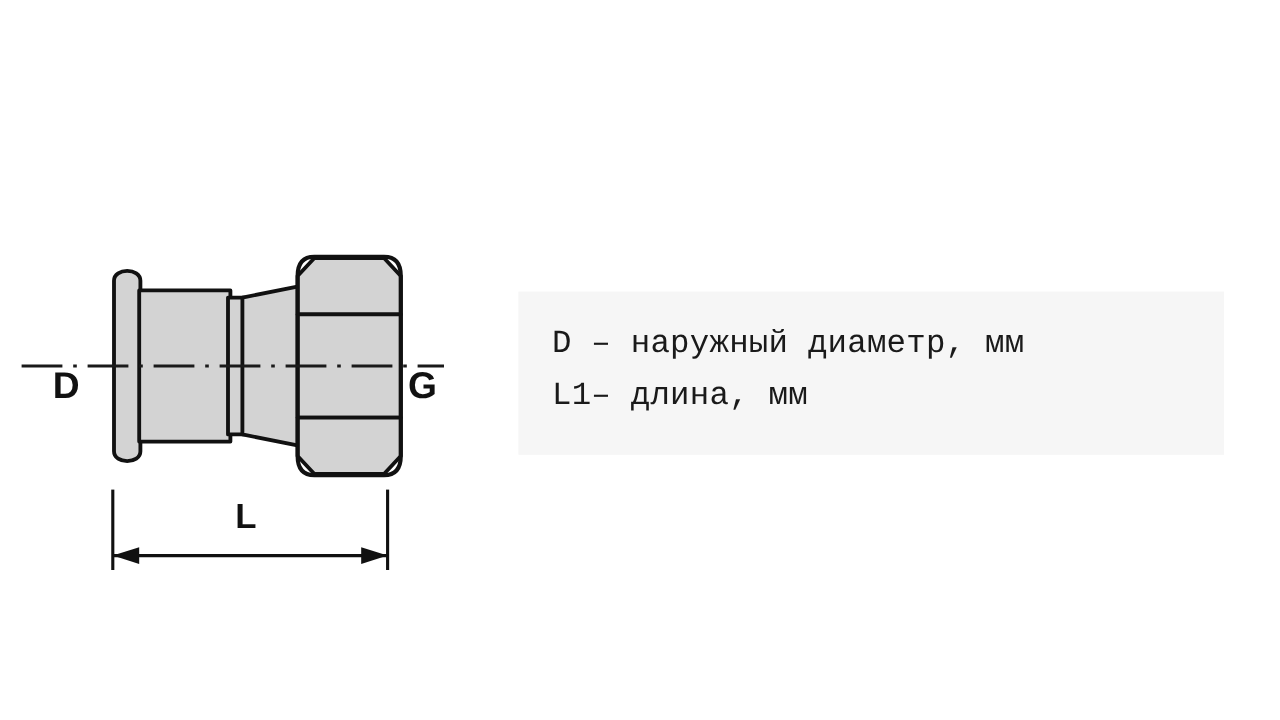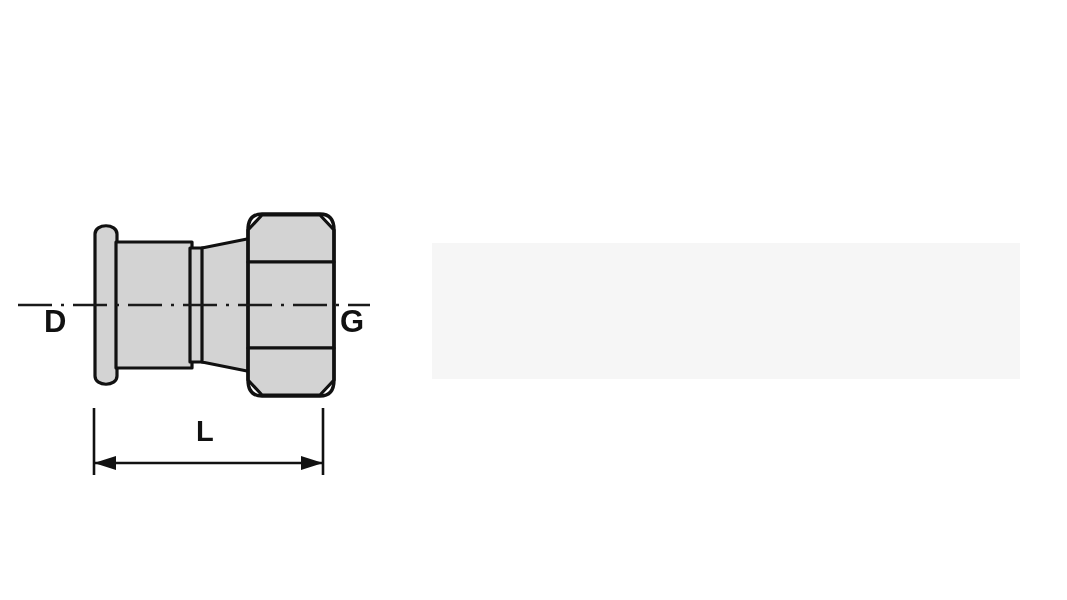--- a/index.html
+++ b/index.html
@@ -147,15 +147,17 @@
       <polygon points="94,273 116,266 116,280" fill="#111111"></polygon>
       <polygon points="323,273 301,266 301,280" fill="#111111"></polygon>
     </svg>
 
     <span class="dim-label" id="label-d">D</span>
     <span class="dim-label" id="label-g">G</span>
     <span class="dim-label" id="label-l">L</span>
   </div>
 
   <div id="legend-panel">
+    <div class="legend-line">D – наружный диаметр, мм</div>
+    <div class="legend-line">L1– длина, мм</div>
   </div>
 
 </div>
 
 </body></html>

